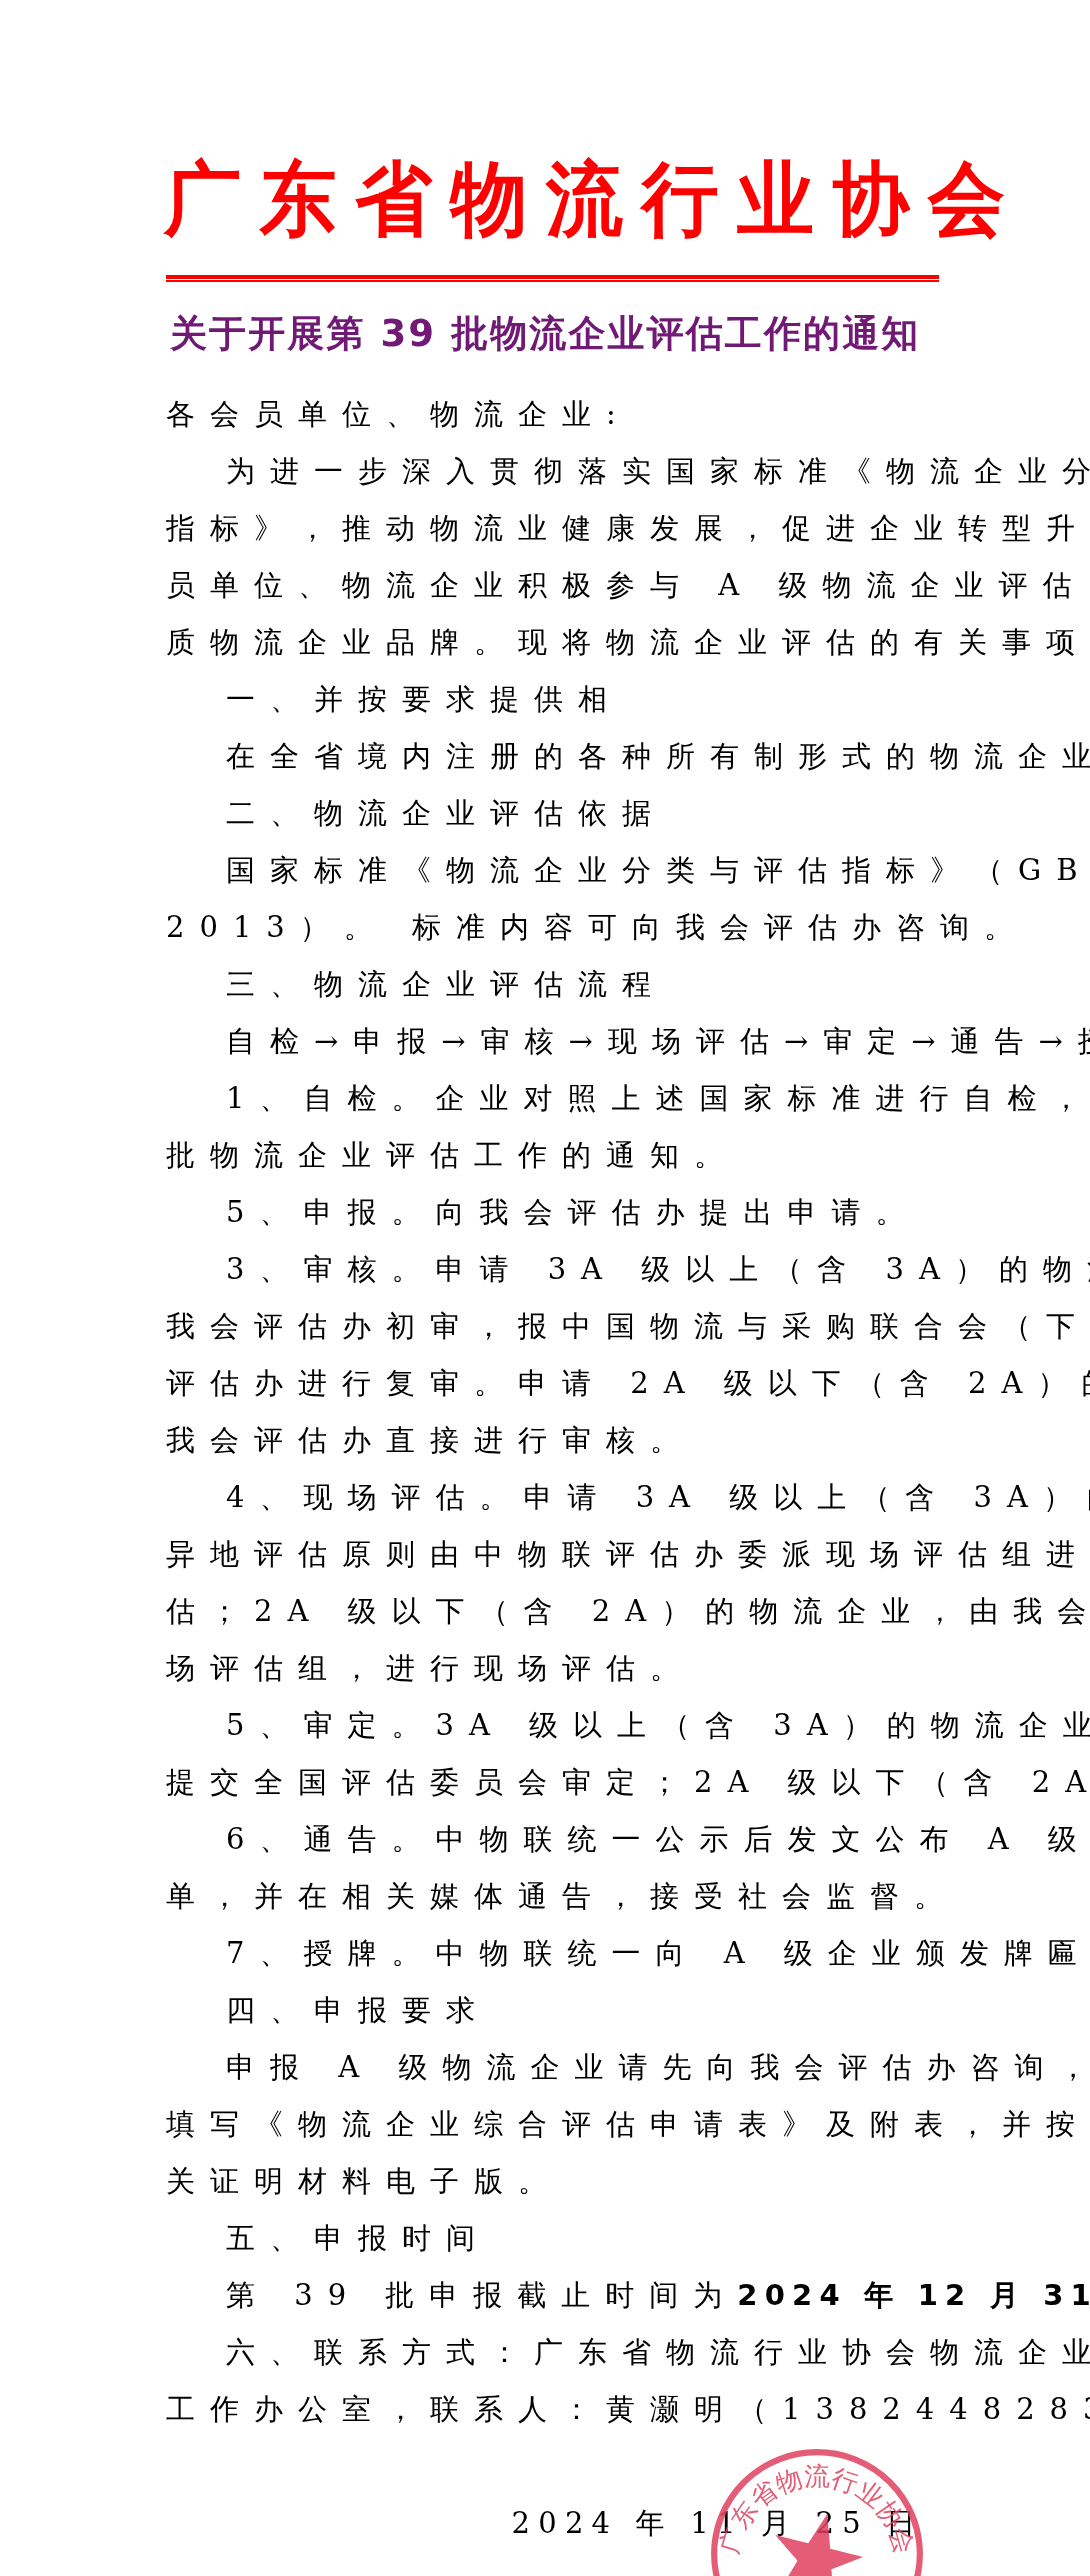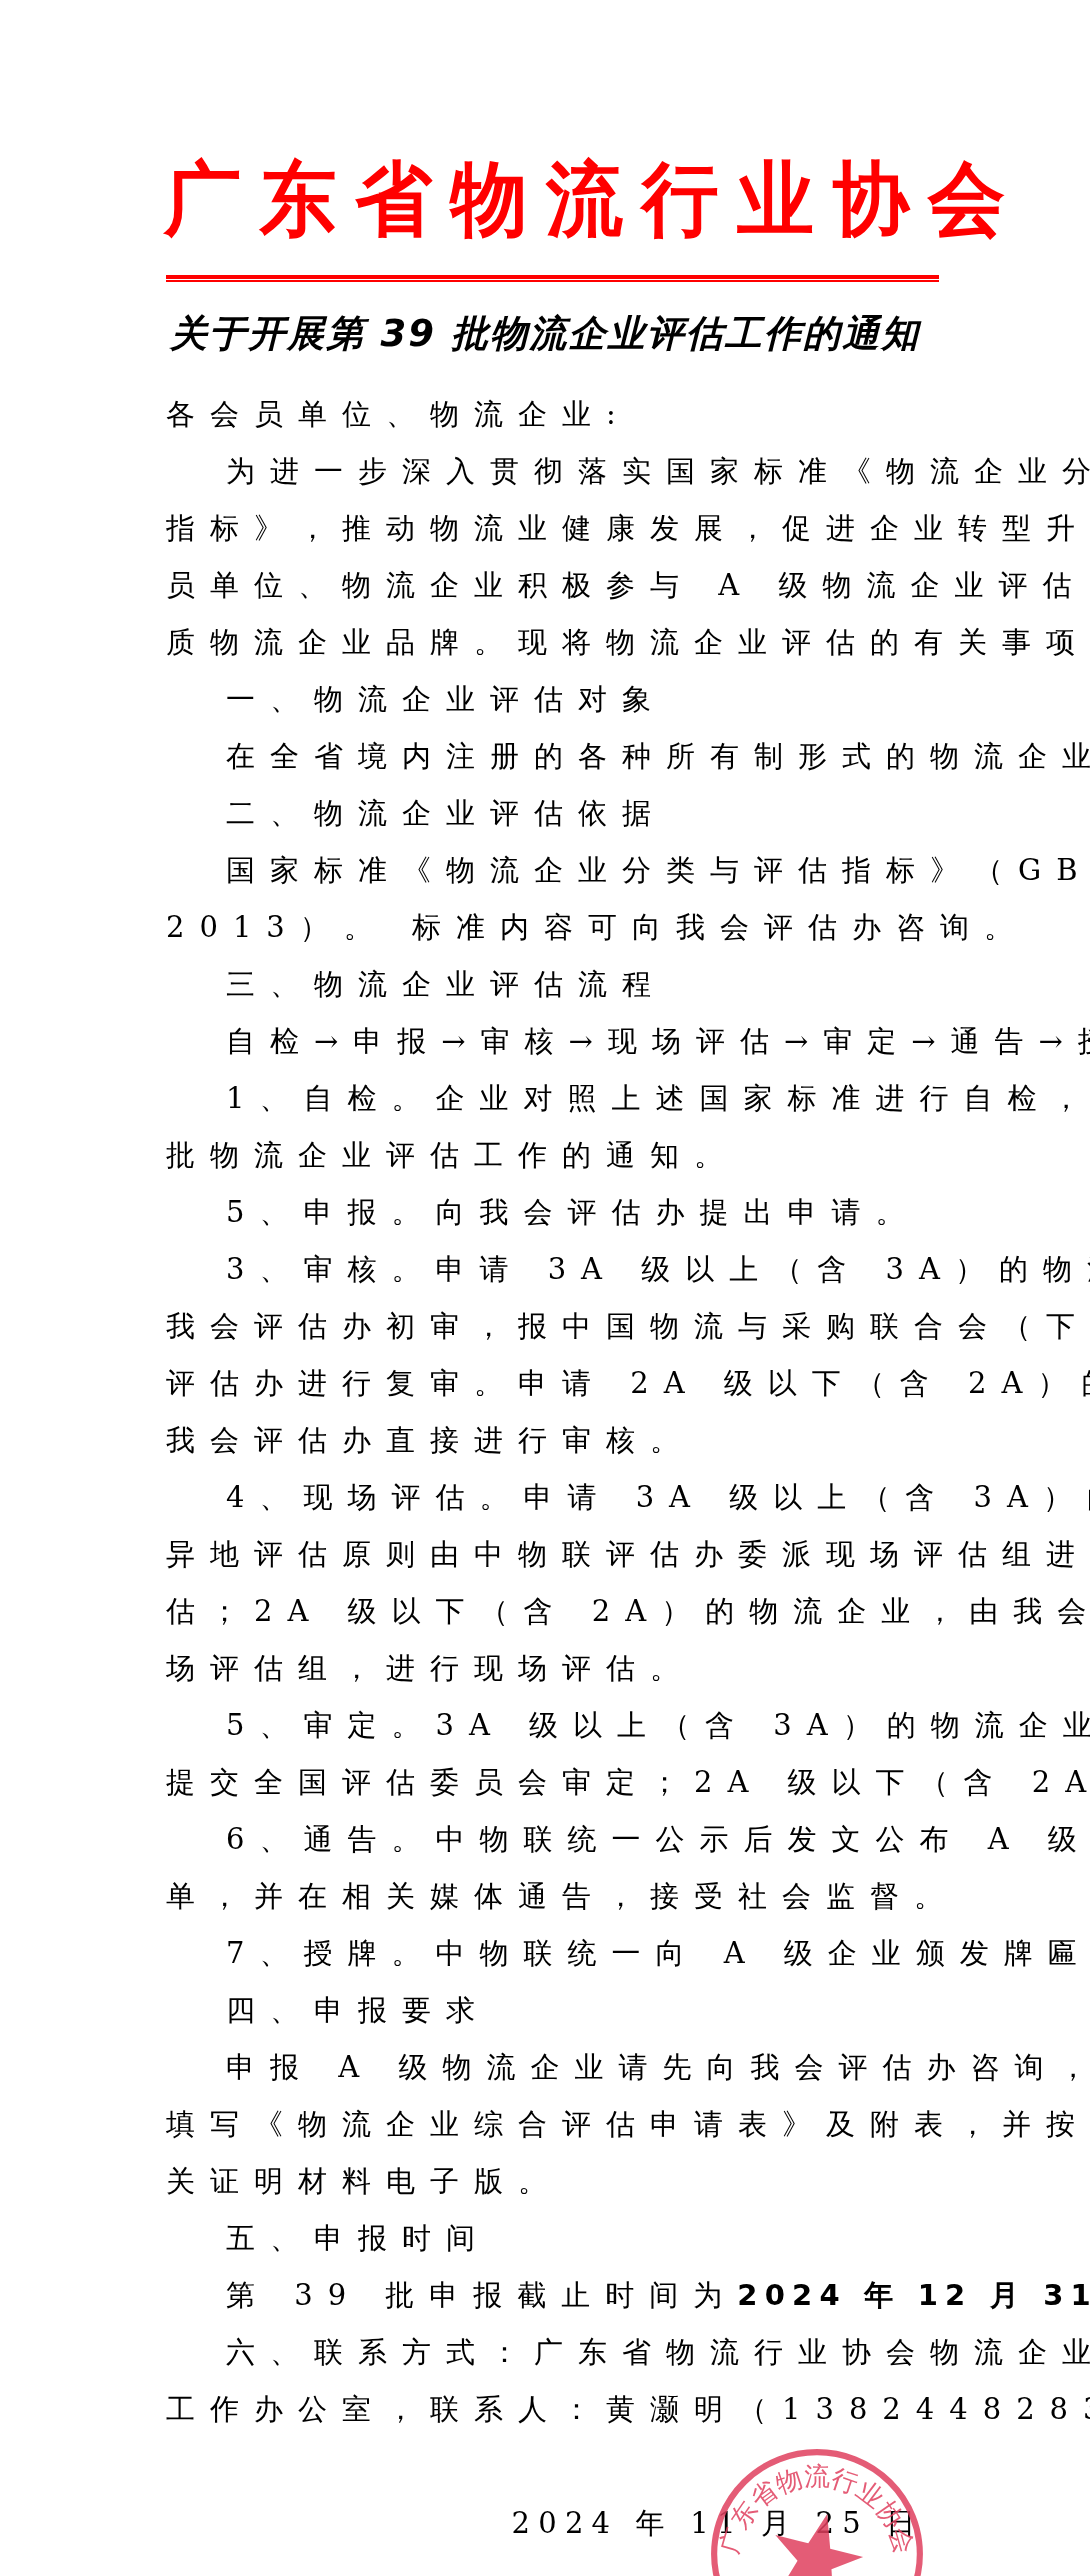--- a/index.html
+++ b/index.html
@@ -9,21 +9,21 @@
 
   .org-title { position: absolute; left: 164px; top: 155px; width: 768px; height: 88px;
     color: #ff0000; font-family: "DejaVu Serif", "Liberation Serif", serif; font-weight: 900;
     font-size: 77px; line-height: 88px; letter-spacing: 18.5px; white-space: nowrap;
     transform-origin: left center; transform: scaleY(1.05); }
   .rule-thick { position: absolute; left: 166px; top: 275px; width: 773px; height: 4.1px; background: #ff0000; }
   .rule-thin  { position: absolute; left: 166px; top: 280px; width: 773px; height: 1.5px; background: #ff0000; }
 
   .doc-title { position: absolute; left: 170px; top: 309px; width: 762px; height: 49px;
     font-family: "DejaVu Sans", "Liberation Sans", sans-serif; font-weight: bold;
-    font-size: 37px; line-height: 49px; letter-spacing: 2.1px; white-space: nowrap; color: #000000; font-style: italic; }
+    font-size: 37px; line-height: 49px; letter-spacing: 2.1px; white-space: nowrap; color: #701a75; }
 
   .body { position: absolute; left: 166px; top: 386px; width: 773px; }
   .line { height: 57px; line-height: 57px; font-size: 29px; letter-spacing: 15px;
           white-space: nowrap; font-family: "DejaVu Serif", "Liberation Serif", serif; }
   .line.indent { padding-left: 60px; }
   .line .bold { font-weight: bold; font-family: "DejaVu Sans", "Liberation Sans", sans-serif; letter-spacing: 7.2px; }
   .line.date { text-align: right; padding-right: 15.5px; letter-spacing: 8.2px; }
 
   .stamp { position: absolute; left: 709px; top: 2447px; width: 216px; height: 214px; opacity: 0.85; }
 </style>
@@ -38,21 +38,21 @@
 
   <div class="doc-title">关于开展第 39 批物流企业评估工作的通知</div>
 
   <div class="body">
     <div class="line">各会员单位、物流企业:</div>
     <div id="body-lines">
         <div class="line indent">为进一步深入贯彻落实国家标准《物流企业分类与评估</div>
         <div class="line">指标》，推动物流业健康发展，促进企业转型升级，请各会</div>
         <div class="line">员单位、物流企业积极参与 A 级物流企业评估，共同打造优</div>
         <div class="line">质物流企业品牌。现将物流企业评估的有关事项通知如下:</div>
-        <div class="line indent">一、物流企业评估对象</div>
+        <div class="line indent">一、并按要求提供相</div>
         <div class="line indent">在全省境内注册的各种所有制形式的物流企业。</div>
         <div class="line indent">二、物流企业评估依据</div>
         <div class="line indent">国家标准《物流企业分类与评估指标》（GB/T19680—</div>
         <div class="line">2013）。 标准内容可向我会评估办咨询。</div>
         <div class="line indent">三、物流企业评估流程</div>
         <div class="line indent">自检→申报→审核→现场评估→审定→通告→授牌</div>
         <div class="line indent">1、自检。企业对照上述国家标准进行自检，根据自检</div>
         <div class="line">批物流企业评估工作的通知。</div>
         <div class="line indent">5、申报。向我会评估办提出申请。</div>
         <div class="line indent">3、审核。申请 3A 级以上（含 3A）的物流企业，资料由</div>

